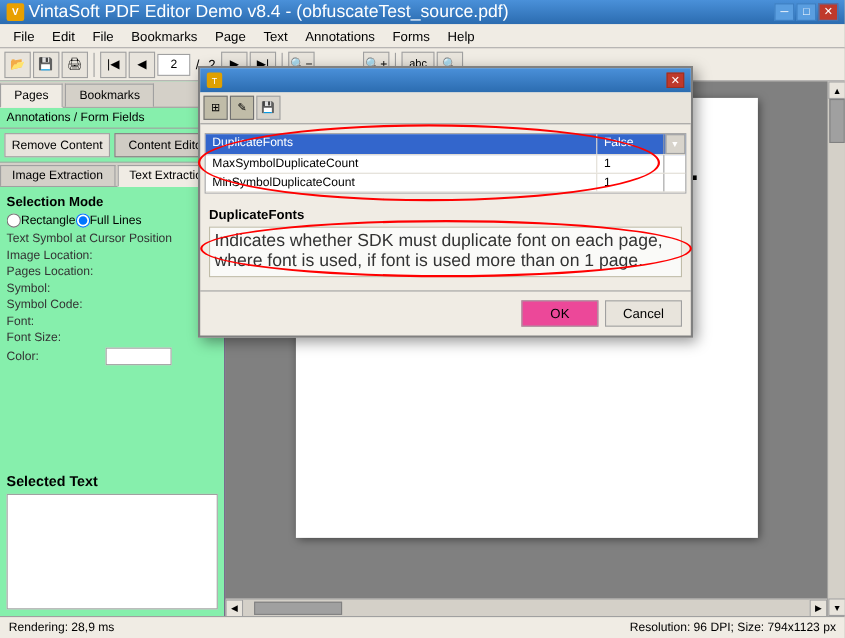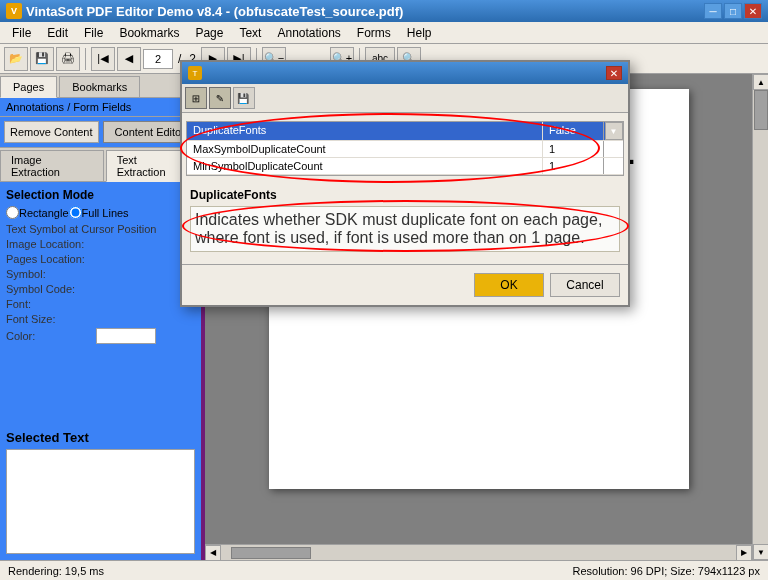--- a/index.html
+++ b/index.html
@@ -10,21 +10,21 @@
       background: linear-gradient(to bottom, #4a90d9, #2b6cb0);
       color: white;
       height: 22px;
       display: flex;
       align-items: center;
       padding: 0 6px;
       justify-content: space-between;
     }
     .title-bar-left { display: flex; align-items: center; gap: 4px; }
     .title-bar-icon { width: 16px; height: 16px; background: #e8a000; border-radius: 2px; display: flex; align-items: center; justify-content: center; font-size: 9px; color: white; font-weight: bold; }
-    .title-bar-text { font-size: 13px; font-weight: bold; }
+    .title-bar-text { font-size: 16px; font-weight: normal; }
     .title-bar-controls { display: flex; gap: 2px; }
     .title-btn { width: 18px; height: 16px; background: #5a9ee0; border: 1px solid #3a7cc0; color: white; font-size: 10px; display: flex; align-items: center; justify-content: center; cursor: pointer; }
     .title-btn.close { background: #c0392b; }
 
     
     .menu-bar {
       background: #f0ece4;
       height: 22px;
       display: flex;
       align-items: center;
@@ -51,22 +51,22 @@
 
     
     .main-layout {
       display: flex;
       height: calc(580px - 22px - 22px - 30px - 20px);
     }
 
     
     .left-panel {
       width: 205px;
-      background: #3b82f6;
-      border-right: 4px solid #701a75;
+      background: #86efac;
+      border-right: 1px solid #701a75;
       display: flex;
       flex-direction: column;
     }
 
     
     .tabs-row {
       display: flex;
       background: #d4d0c8;
       border-bottom: 1px solid #a0a0a0;
     }
@@ -337,21 +337,21 @@
       width: 70px;
       height: 24px;
       background: #e8e4dc;
       border: 1px solid #a0a0a0;
       font-size: 12px;
       cursor: pointer;
       display: flex;
       align-items: center;
       justify-content: center;
     }
-    .dialog-btn.primary { background: #eab308; }
+    .dialog-btn.primary { background: #ec4899; }
     .content-inner {
       flex: 1;
       overflow: hidden;
       position: relative;
     }
     .content-and-vscroll {
       display: flex;
       flex: 1;
     }
   </style>
@@ -488,21 +488,21 @@
       <div class="scrollbar-btn">▲</div>
       <div class="scrollbar-track">
         <div class="scrollbar-thumb"></div>
       </div>
       <div class="scrollbar-btn">▼</div>
     </div>
   </div>
 </div>
 
 <div class="status-bar">
-  <span class="status-text">Rendering: 19,5 ms</span>
+  <span class="status-text">Rendering: 28,9 ms</span>
   <span class="status-text">Resolution: 96 DPI; Size: 794x1123 px</span>
 </div>
 
 <div class="dialog-overlay">
   <div class="dialog">
 
     <div class="dialog-title-bar">
       <div class="dialog-title-text">
         <div class="dialog-icon">T</div>
       </div>

